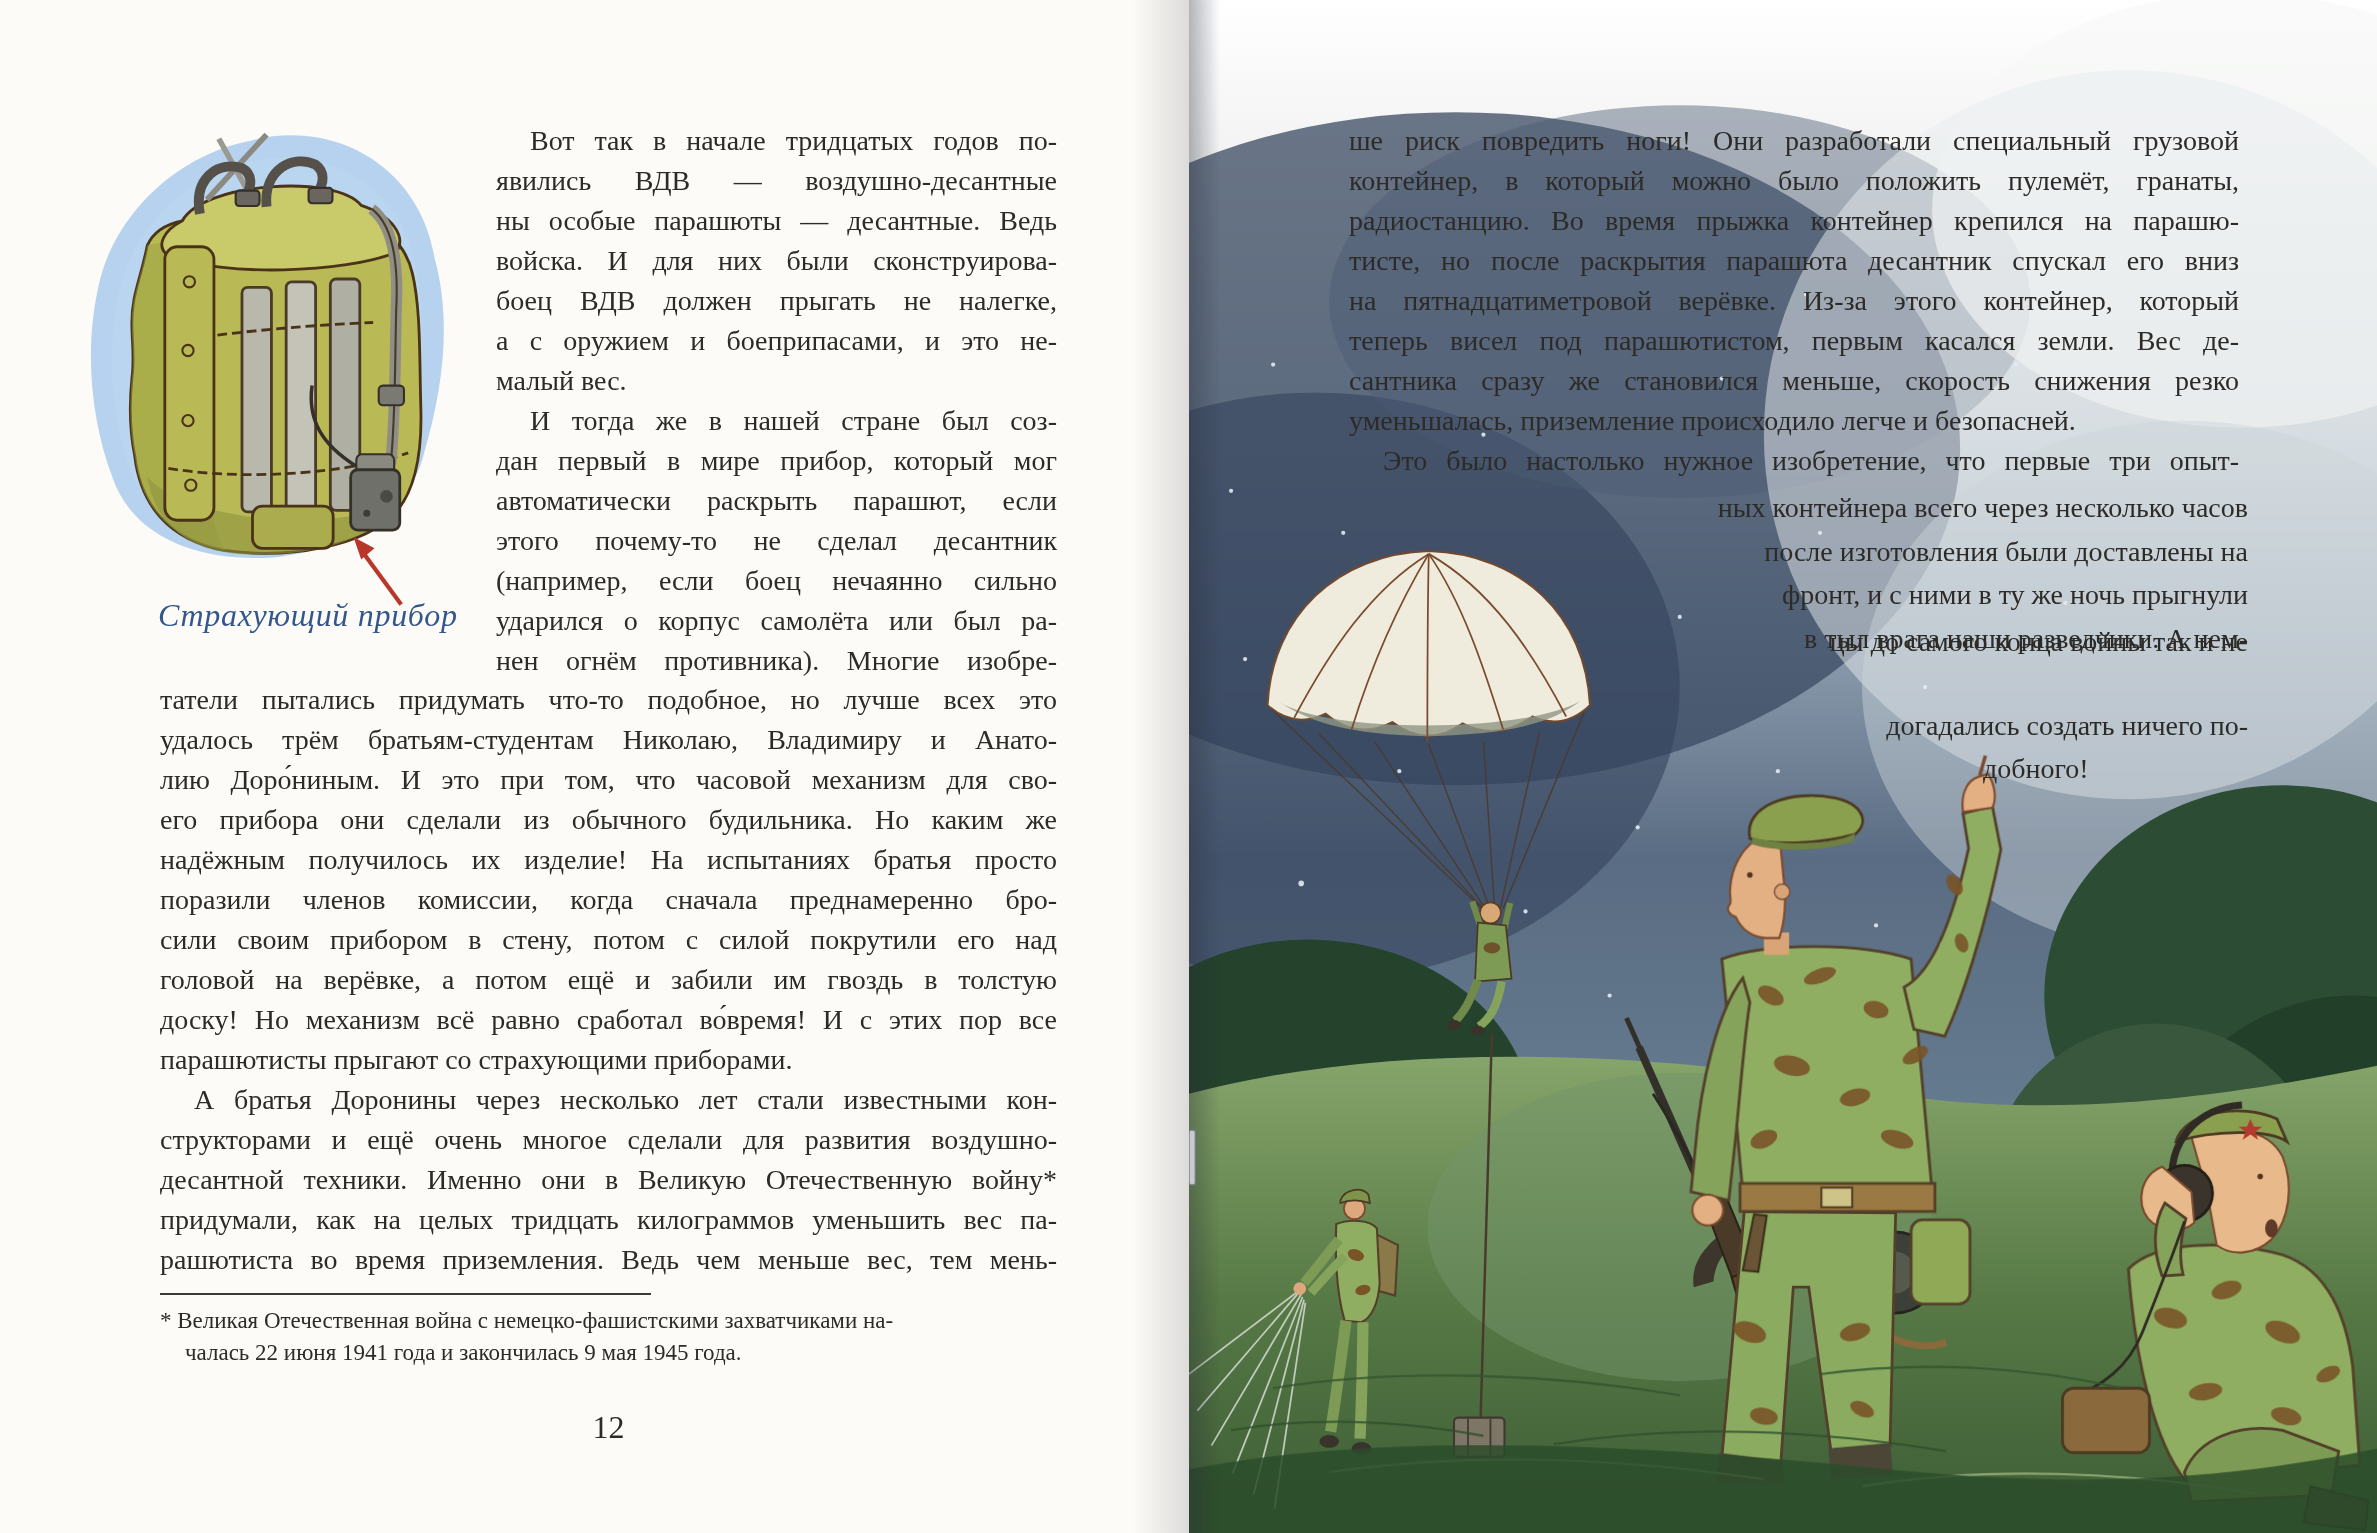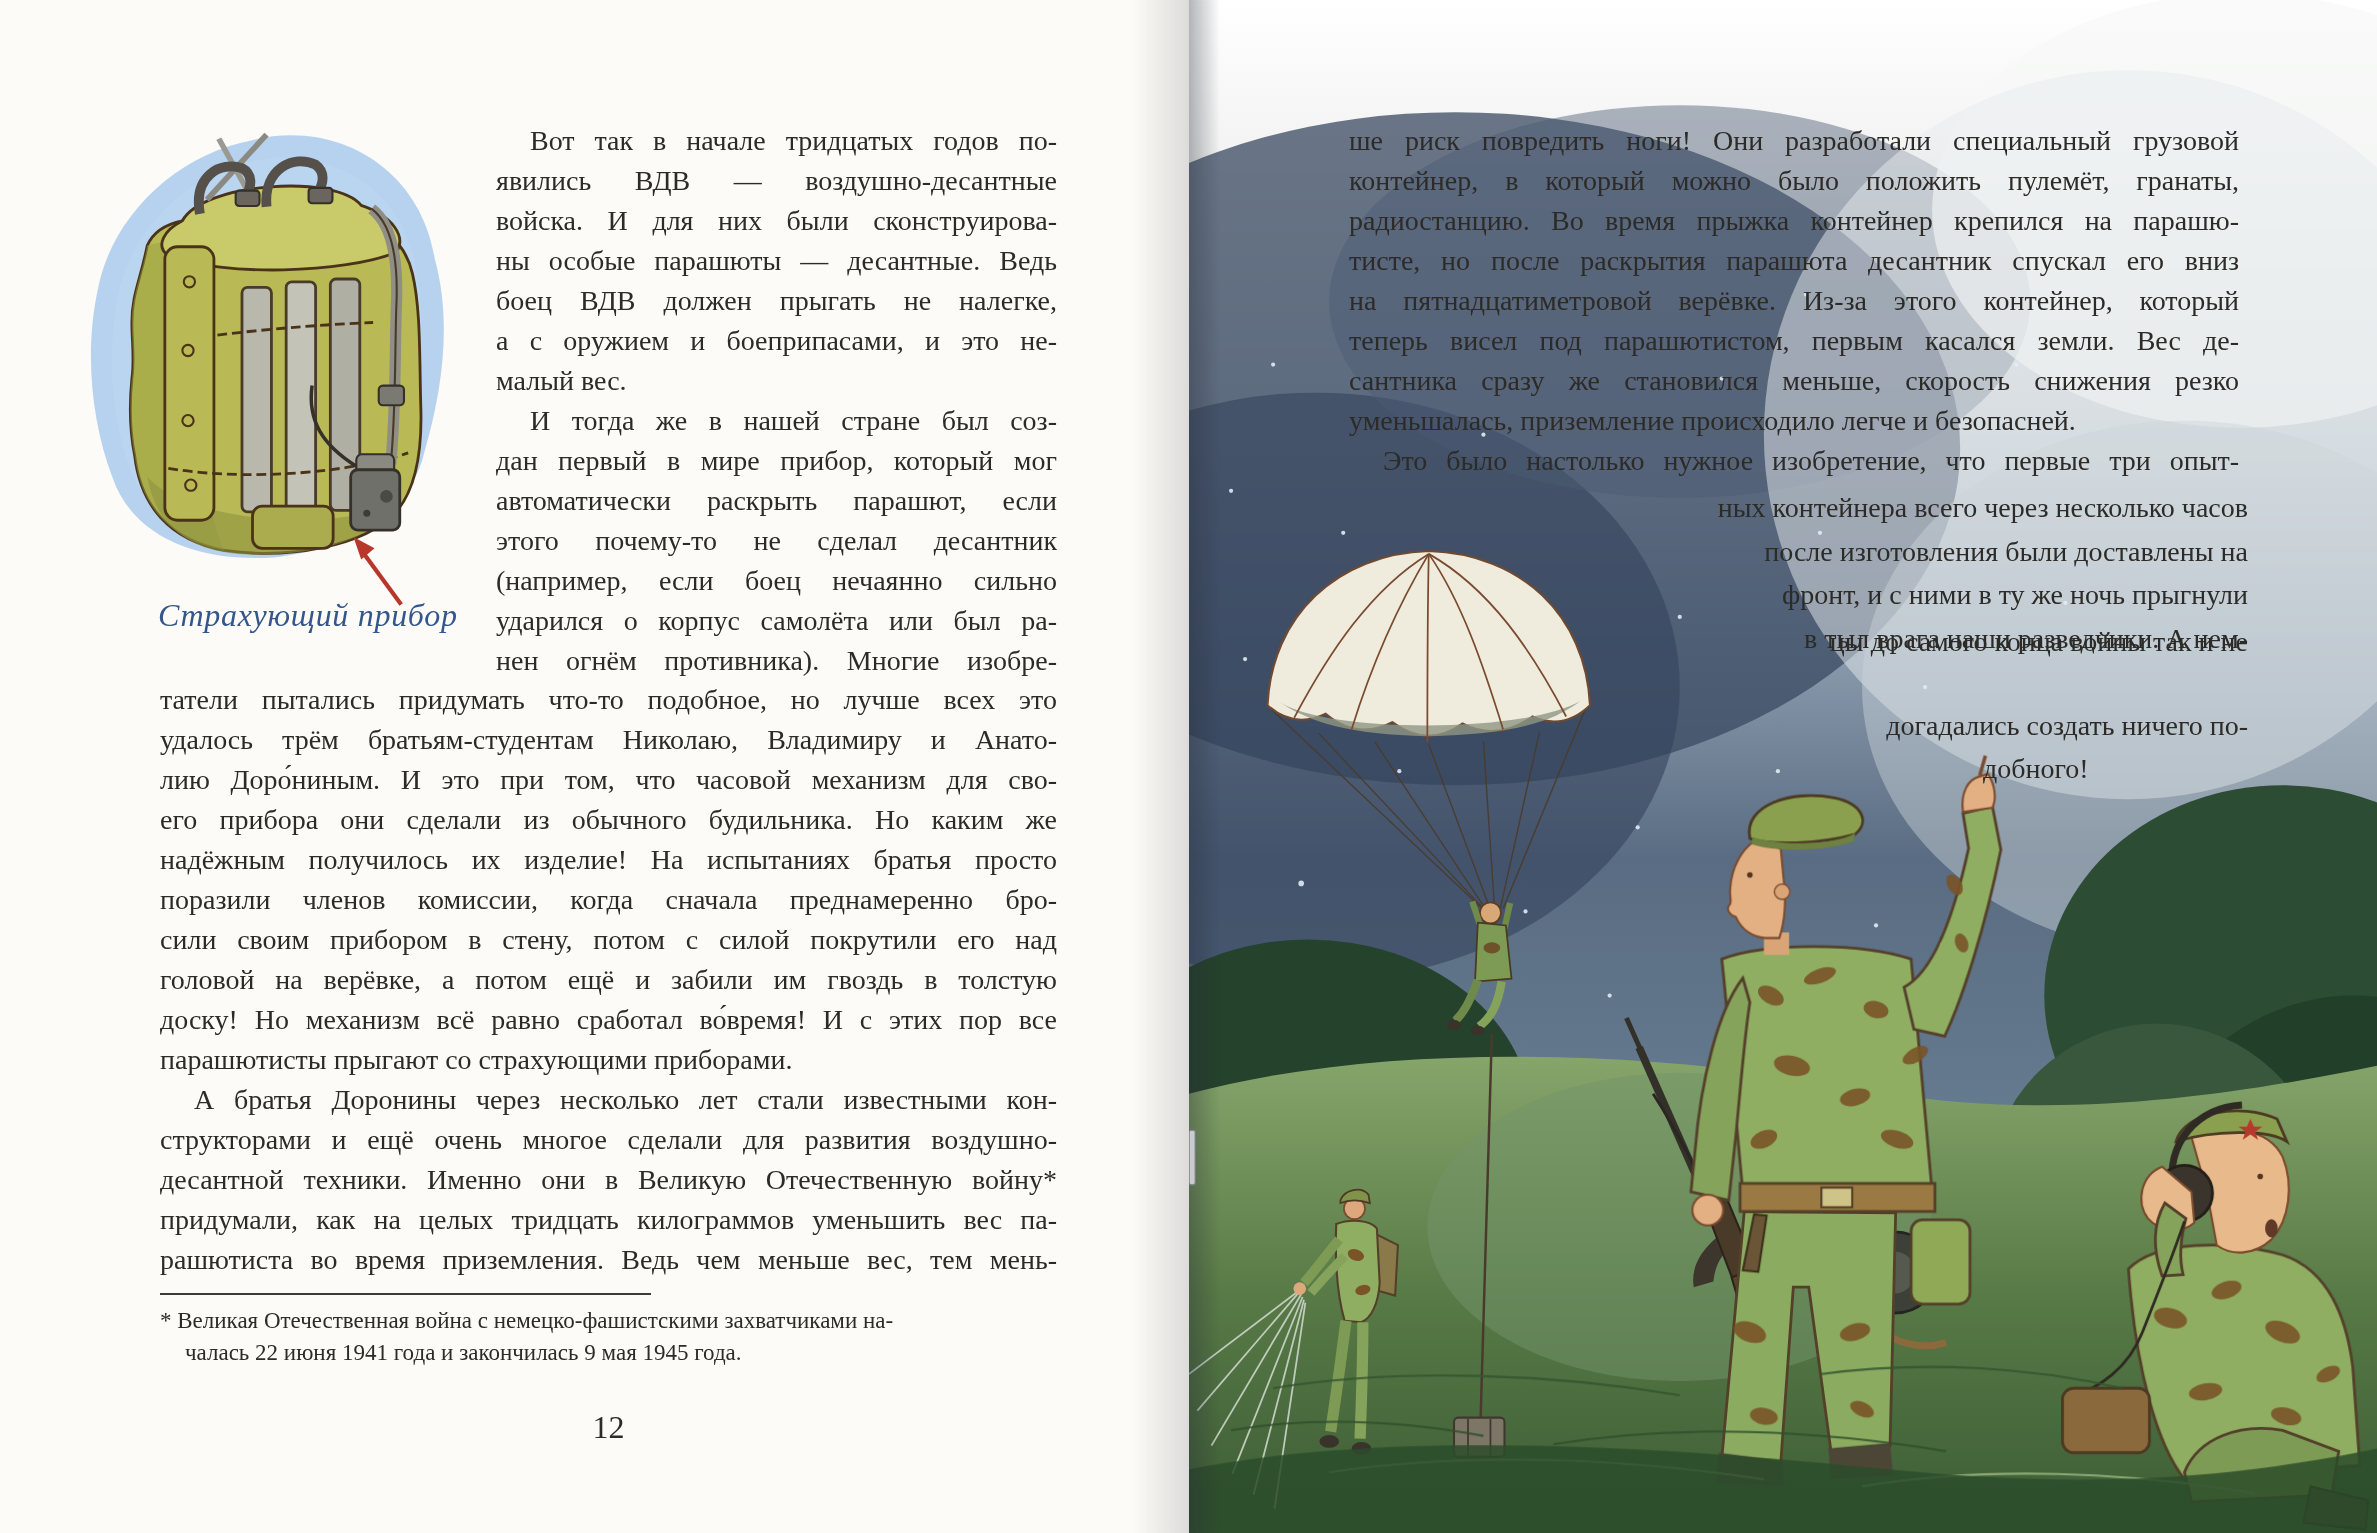--- a/index.html
+++ b/index.html
@@ -83,22 +83,22 @@
         <line x1="512" y1="782" x2="456" y2="706" stroke="#b8372a" stroke-width="6"></line>
         <polygon points="444,686 474,702 455,718" fill="#b8372a"></polygon>
       </g>
     </svg>
 
     <div class="caption">Страхующий прибор</div>
 
     <div class="col narrow">
       <div class="line j ind">Вот так в начале тридцатых годов по-</div>
       <div class="line">явились ВДВ — воздушно-десантные</div>
+      <div class="line">ны особые парашюты — десантные. Ведь</div>
       <div class="line">войска. И для них были сконструирова-</div>
-      <div class="line">ны особые парашюты — десантные. Ведь</div>
       <div class="line">боец ВДВ должен прыгать не налегке,</div>
       <div class="line">а с оружием и боеприпасами, и это не-</div>
       <div class="line end">малый вес.</div>
       <div class="line ind">И тогда же в нашей стране был соз-</div>
       <div class="line">дан первый в мире прибор, который мог</div>
       <div class="line">автоматически раскрыть парашют, если</div>
       <div class="line">этого почему-то не сделал десантник</div>
       <div class="line">(например, если боец нечаянно сильно</div>
       <div class="line">ударился о корпус самолёта или был ра-</div>
       <div class="line">нен огнём противника). Многие изобре-</div>

